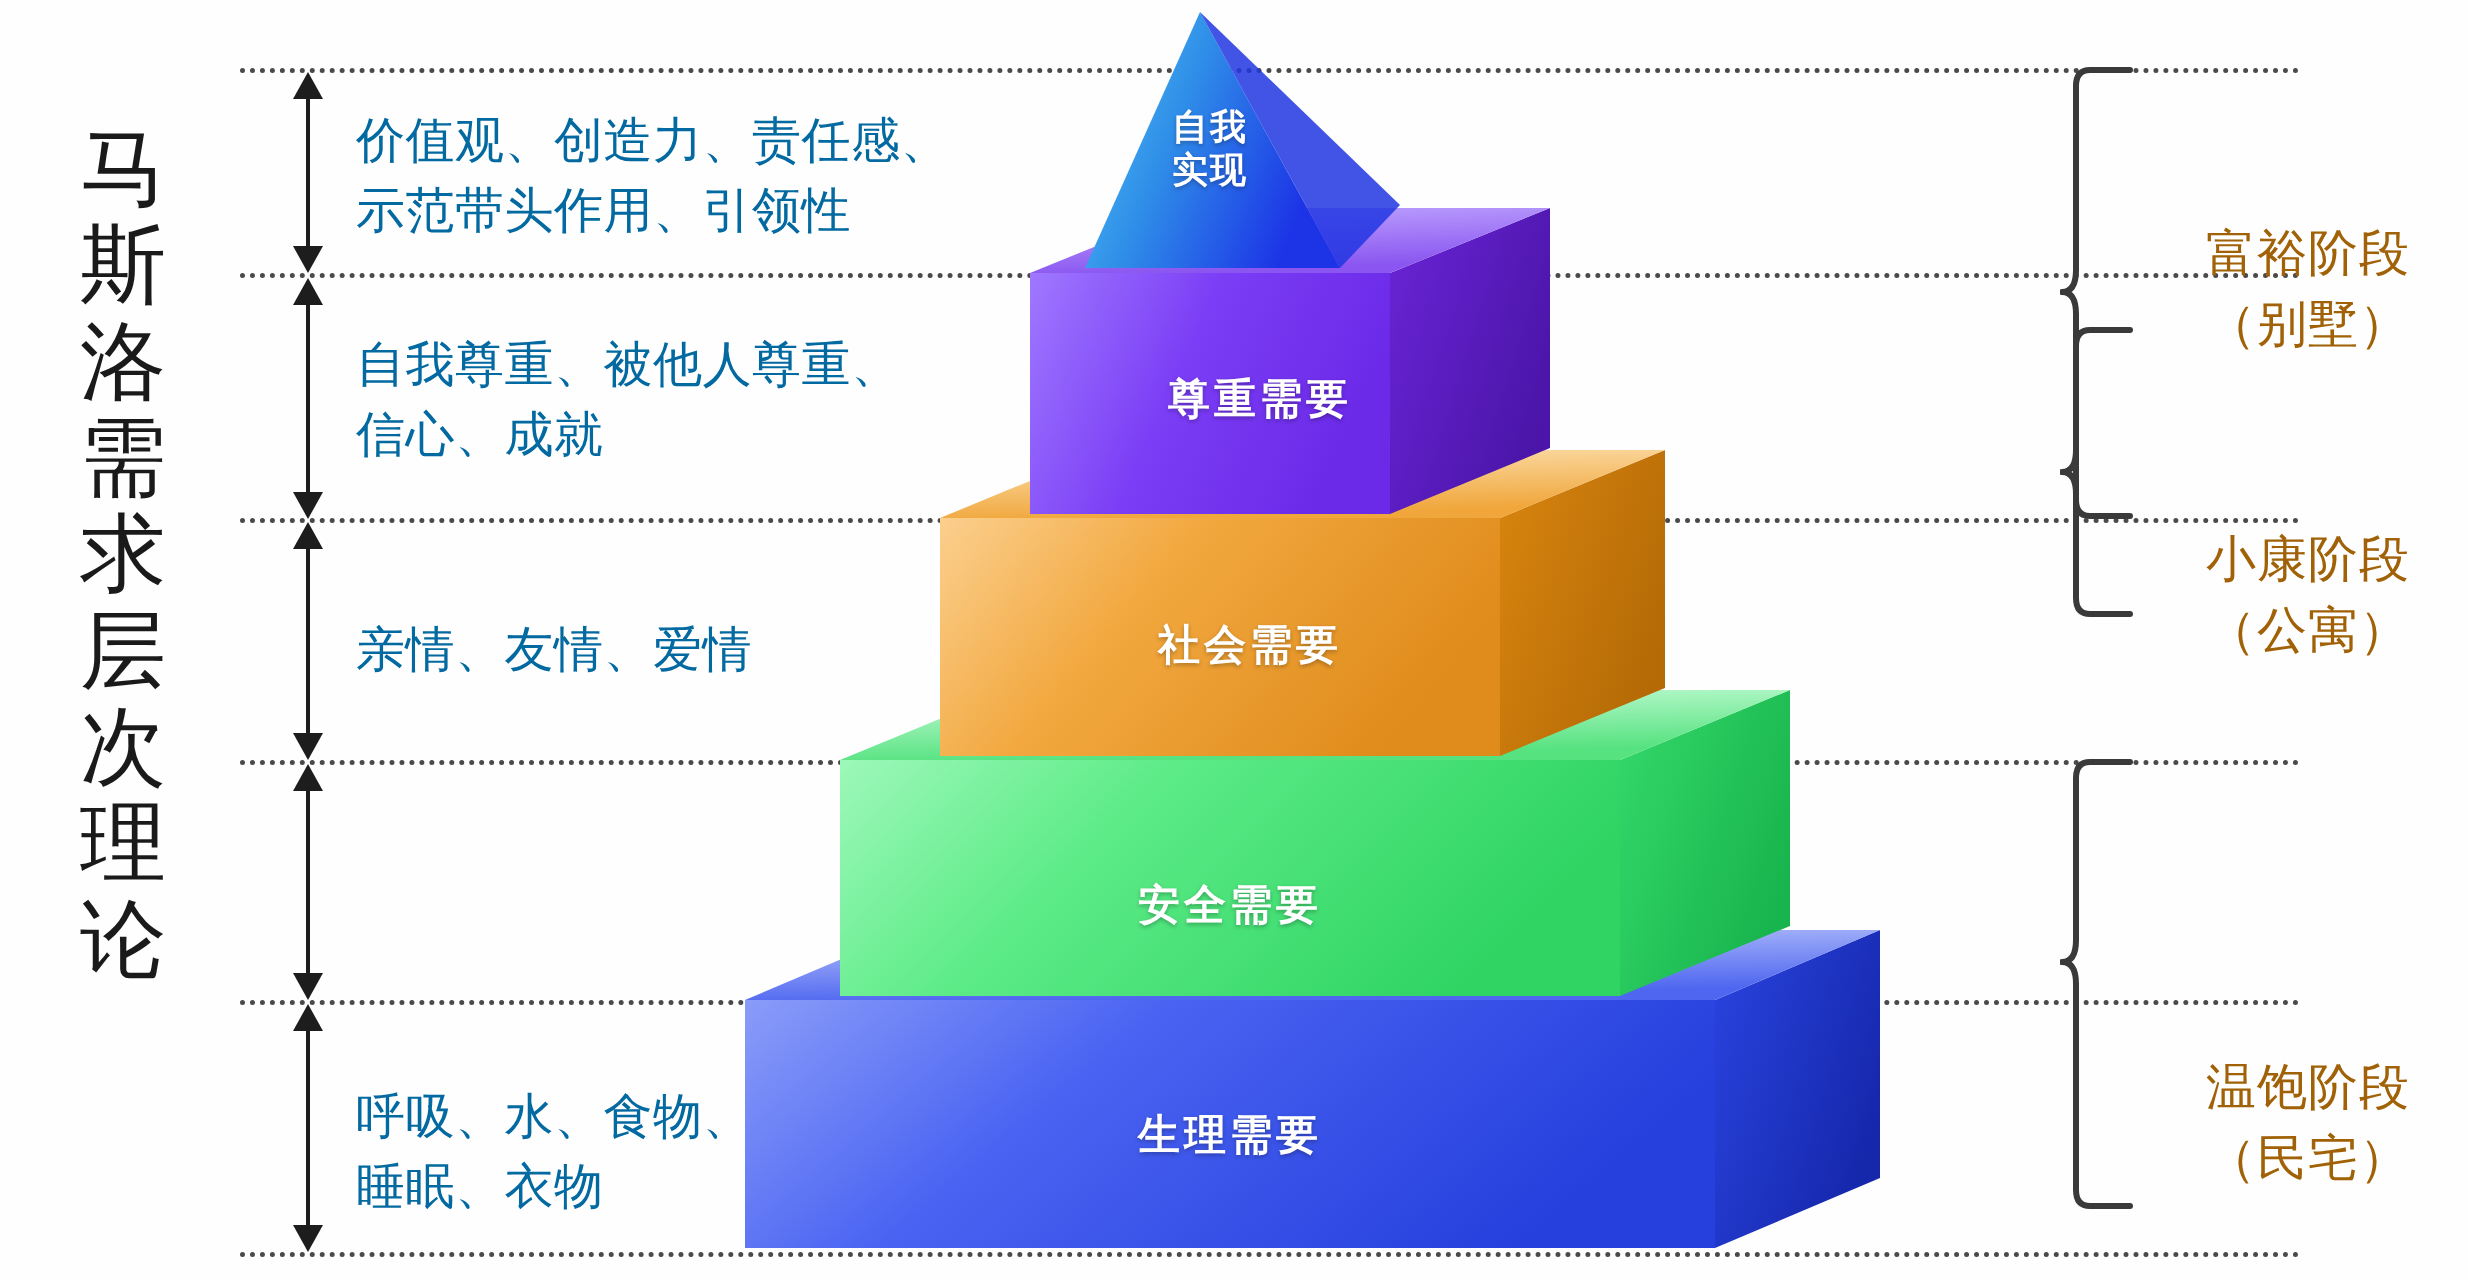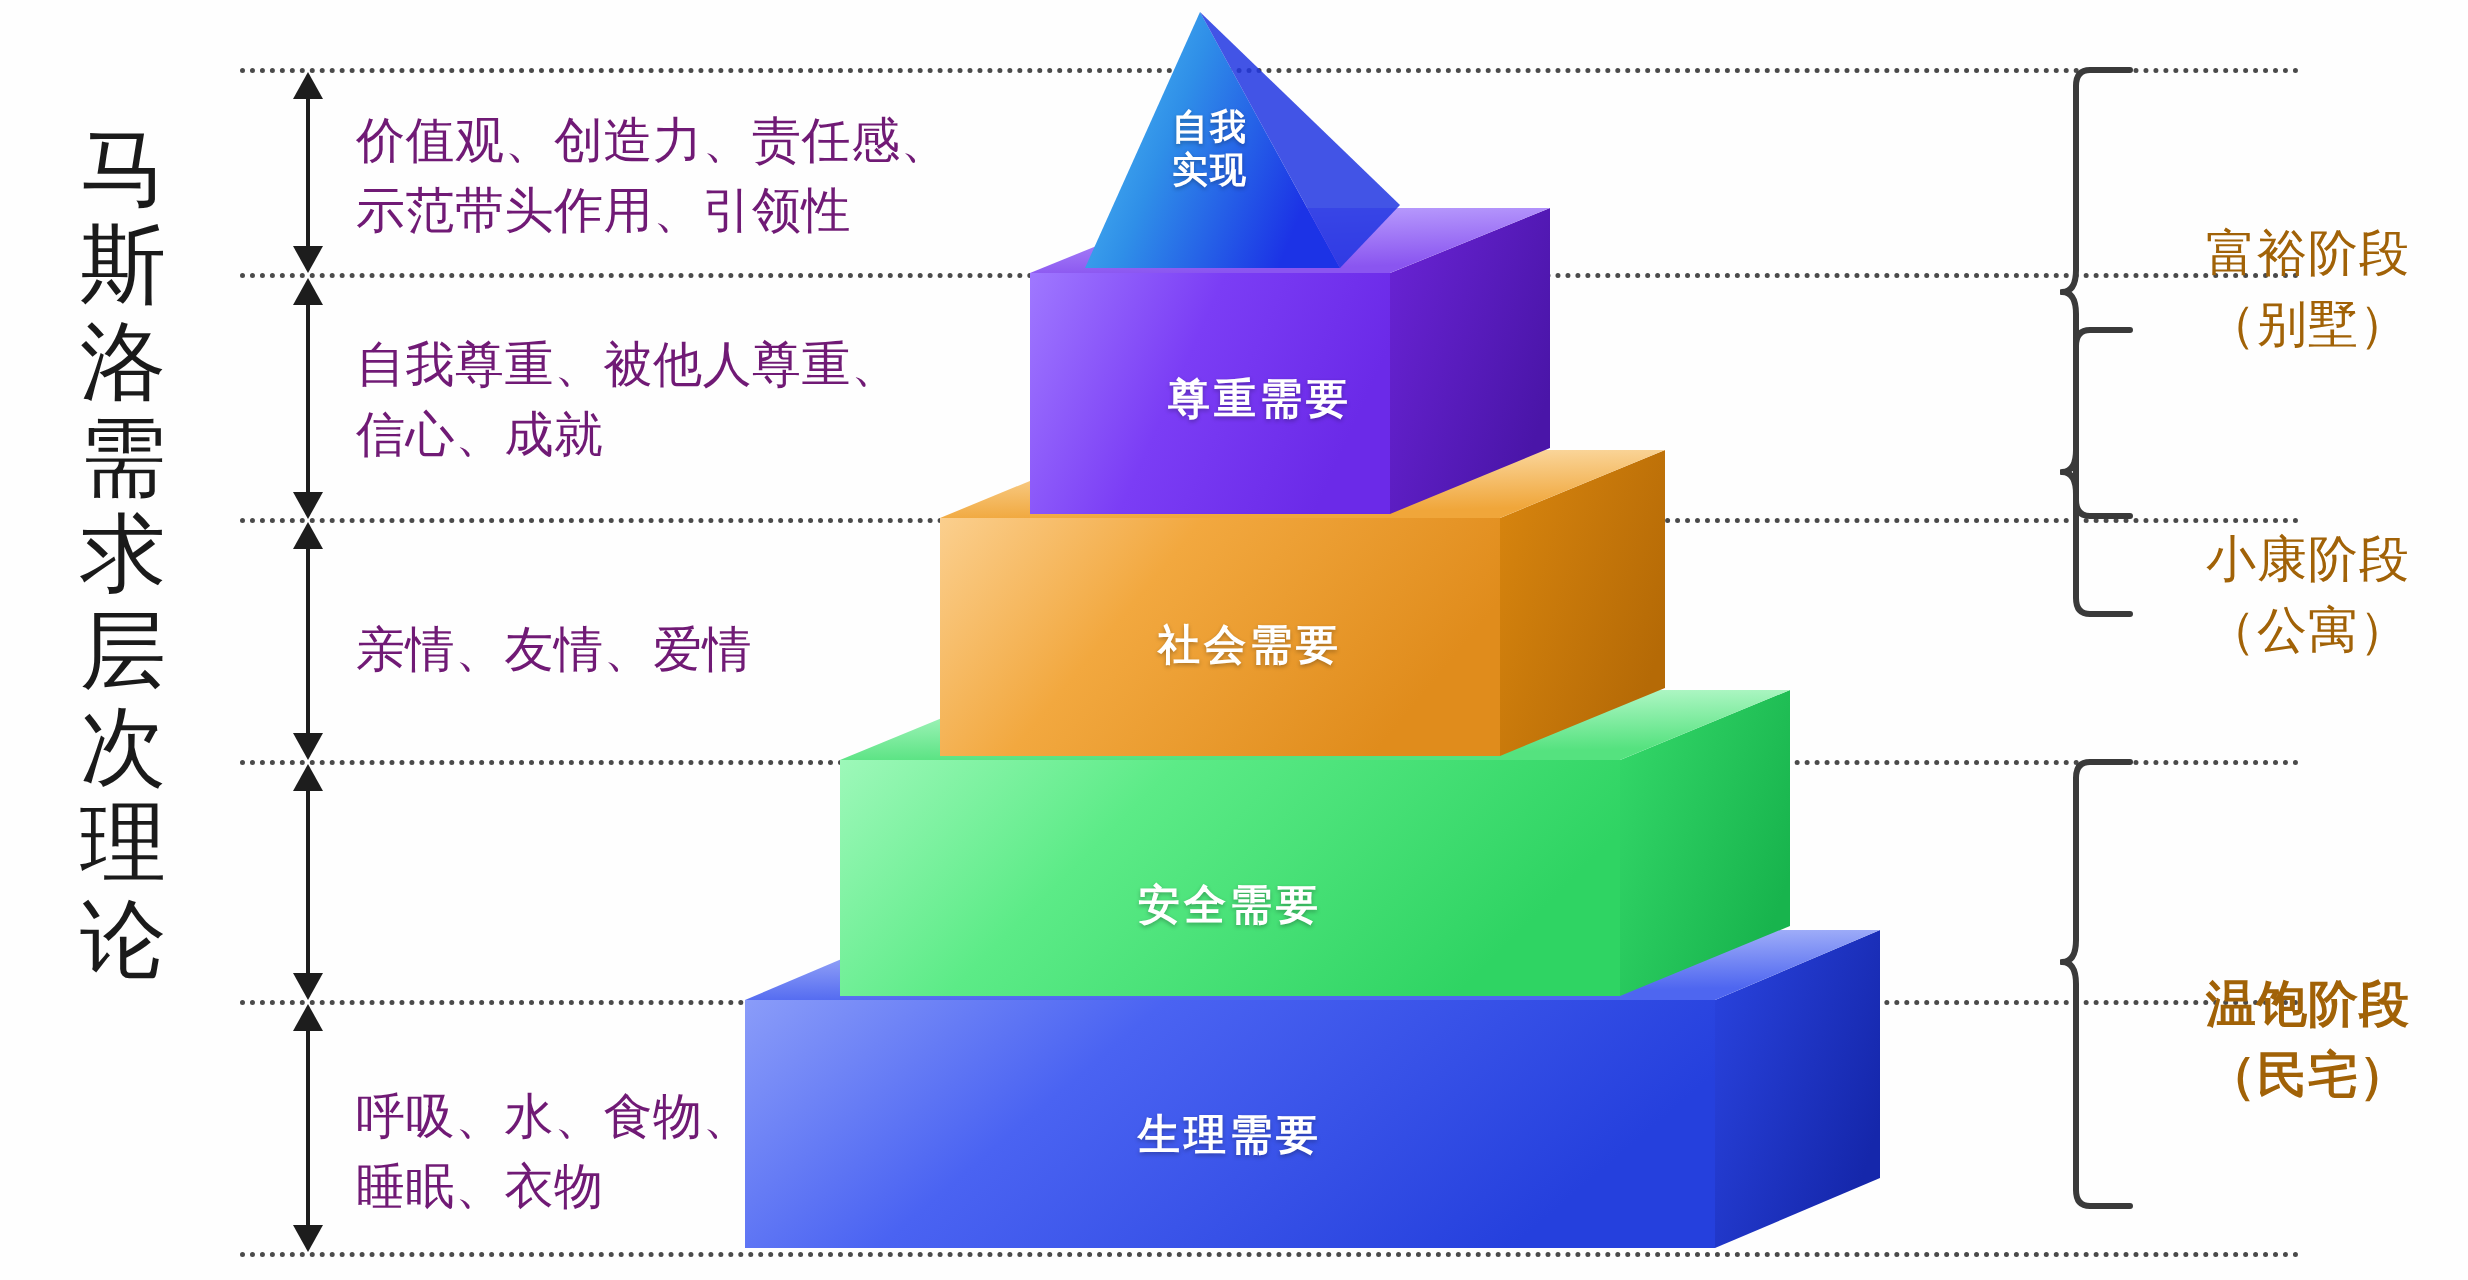--- a/index.html
+++ b/index.html
@@ -58,21 +58,21 @@
     height: 0;
     border-left: 15px solid transparent;
     border-right: 15px solid transparent;
   }
   .arrow-up { border-bottom: 27px solid #1d1d1d; }
   .arrow-dn { border-top: 27px solid #1d1d1d; }
 
   
   .desc {
     position: absolute;
-    color: #701a75;
+    color: #0369a1;
     font-size: 49px;
     line-height: 1.42;
     white-space: pre-line;
     letter-spacing: 0.5px;
   }
 
   
   #pyramid {
     position: absolute;
     left: 700px;
@@ -269,16 +269,16 @@
 
     <path d="M 70 330 L 30 330 Q 16 330 16 346 L 16 450 Q 16 472 2 472 Q 16 472 16 494 L 16 598 Q 16 614 30 614 L 70 614" fill="none" stroke="#3a3a3a" stroke-width="6" stroke-linecap="round" stroke-linejoin="round"></path>
 
     <path d="M 70 762 L 30 762 Q 16 762 16 778 L 16 940 Q 16 962 2 962 Q 16 962 16 984 L 16 1190 Q 16 1206 30 1206 L 70 1206" fill="none" stroke="#3a3a3a" stroke-width="6" stroke-linecap="round" stroke-linejoin="round"></path>
   </svg>
 
   <div class="stage-label" style="left:2158px; top:218px; width:300px;">富裕阶段
 （别墅）</div>
   <div class="stage-label" style="left:2158px; top:524px; width:300px;">小康阶段
 （公寓）</div>
-  <div class="stage-label" style="left:2158px; top:969px; width:300px;font-weight:bold;">温饱阶段
+  <div class="stage-label" style="left:2158px; top:1052px; width:300px;">温饱阶段
 （民宅）</div>
 
 </div>
 
 </body></html>

